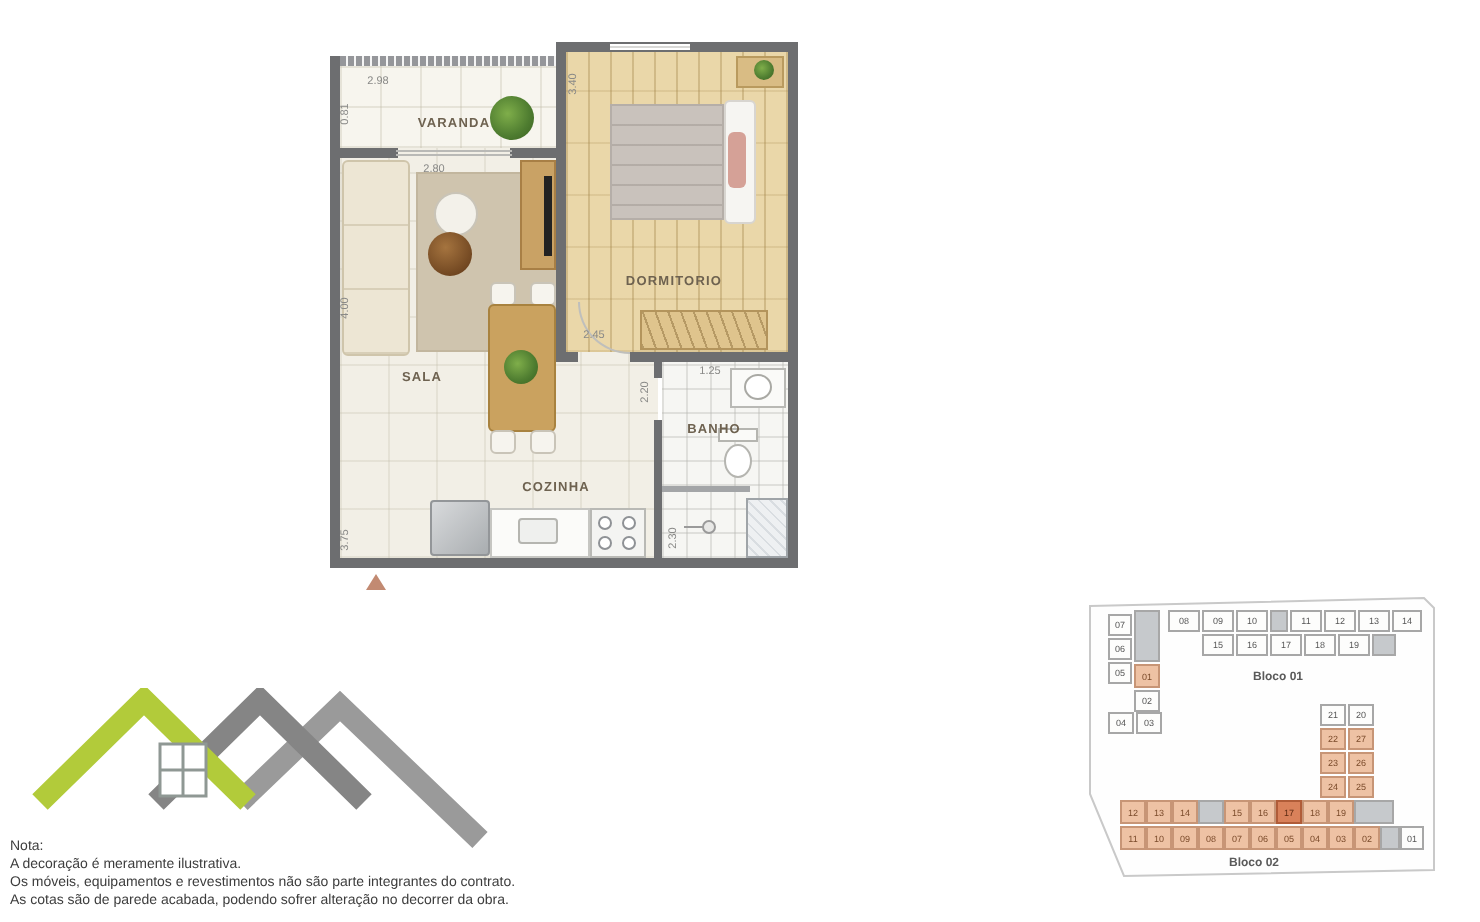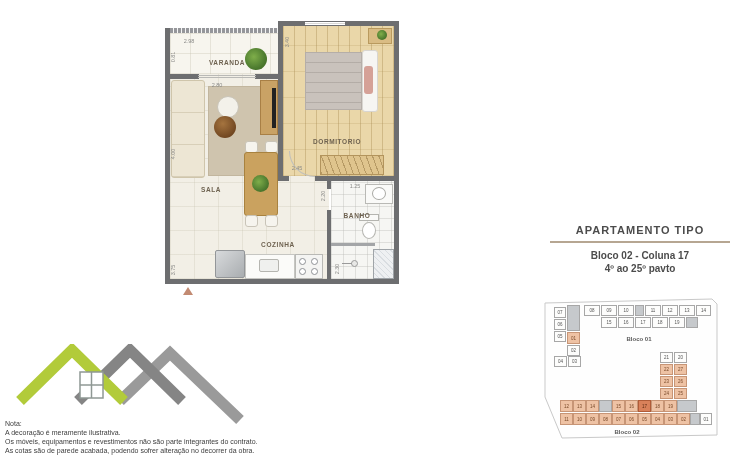--- a/index.html
+++ b/index.html
@@ -148,26 +148,20 @@
         <span class="dim" style="left: 132px; top: 156px;">2.45</span>
         <span class="dim rot" style="left: 158px; top: 184px;">2.20</span>
         <span class="dim" style="left: 190px; top: 174px;">1.25</span>
         <span class="dim rot" style="left: 172px; top: 257px;">2.30</span>
         <span class="dim rot" style="left: 8px; top: 258px;">3.75</span>
       </div>
 
     <div class="entry-arrow" style="left:18px;top:275px;"></div>
   </div>
 
-  <div class="info-panel">
-    <div class="info-title">APARTAMENTO TIPO</div>
-    <hr class="info-rule">
-    <div class="info-line">Bloco 02 - Coluna 17</div>
-    <div class="info-line">4º ao 25º pavto</div>
-  </div>
 
   <div class="sitemap">
     <svg width="198" height="165" viewBox="0 0 198 165">
       <polygon points="3,11 170,7 175,12 175,143 20,146 3,105" fill="#fefefe" stroke="#c9c9c9" stroke-width="1"></polygon>
     </svg>
     <div id="b1-cells" style="position:absolute;left:0;top:0;">
         <div class="cell w" style="left: 12px; top: 15px; width: 12px; height: 11px;">07</div>
         <div class="cell w" style="left: 12px; top: 27px; width: 12px; height: 11px;">06</div>
         <div class="cell w" style="left: 12px; top: 39px; width: 12px; height: 11px;">05</div>
         <div class="cell g" style="left: 25px; top: 13px; width: 13px; height: 26px;"></div>

